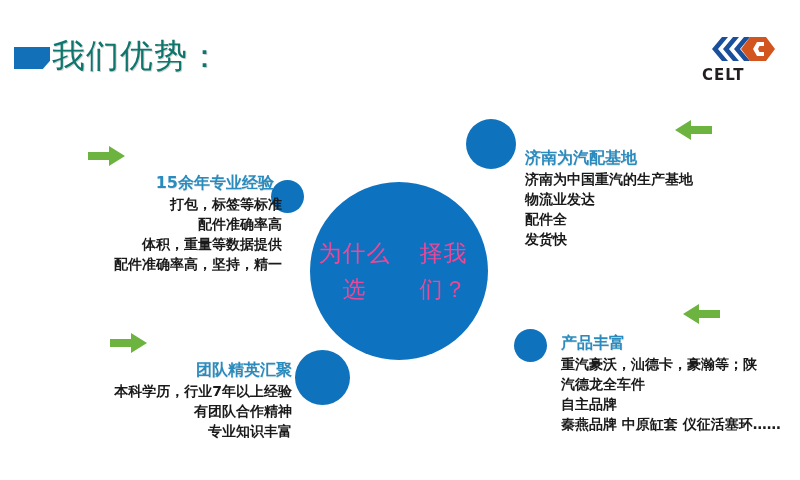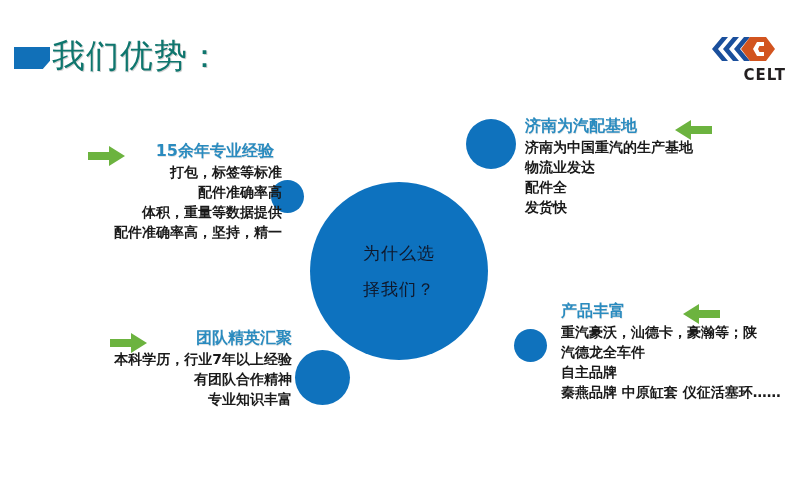--- a/index.html
+++ b/index.html
@@ -48,21 +48,21 @@
     top: 32px;
     width: 84px;
     height: 52px;
   }
   .logo svg { display:block; }
   .logo-text {
     position: absolute;
     left: 0;
     top: 34px;
     width: 84px;
-    text-align: right;
+    text-align: left;
     font-size: 15px;
     font-weight: bold;
     letter-spacing: 1px;
     color: #231f20;
     font-family: "DejaVu Sans", "Liberation Sans", sans-serif;
   }
 
   
   .circle {
     position: absolute;
@@ -76,25 +76,25 @@
     height: 178px;
     background: #0d72bf;
   }
   .center-label {
     position: absolute;
     left: 310px;
     top: 182px;
     width: 178px;
     height: 178px;
     display: flex;
-    flex-direction: column;
+    flex-direction: row;
     align-items: center;
     justify-content: center;
-    color: #0f172a;
-    font-size: 17px;
+    color: #ec4899;
+    font-size: 23px;
     line-height: 36px;
     letter-spacing: 1px;
     text-align: center;
     pointer-events: none;
   }
   .dot-a { left: 271px; top: 180px; width: 33px; height: 33px; }
   .dot-b { left: 466px; top: 119px; width: 50px; height: 50px; }
   .dot-c { left: 295px; top: 350px; width: 55px; height: 55px; }
   .dot-d { left: 514px; top: 329px; width: 33px; height: 33px; }
 
@@ -110,20 +110,21 @@
   .feature {
     position: absolute;
   }
   .feature-heading {
     color: #2a8bbf;
     font-size: 16px;
     line-height: 22px;
     font-weight: 600;
     white-space: nowrap;
     text-shadow: 0.5px 0.5px 0 rgba(0,0,0,0.10);
+    margin-top: 32px;
   }
   .feature-body {
     color: #1a1a1a;
     font-size: 14px;
     line-height: 20px;
     font-weight: 600;
     white-space: nowrap;
   }
   .align-right { text-align: right; }
   .align-left  { text-align: left; }

